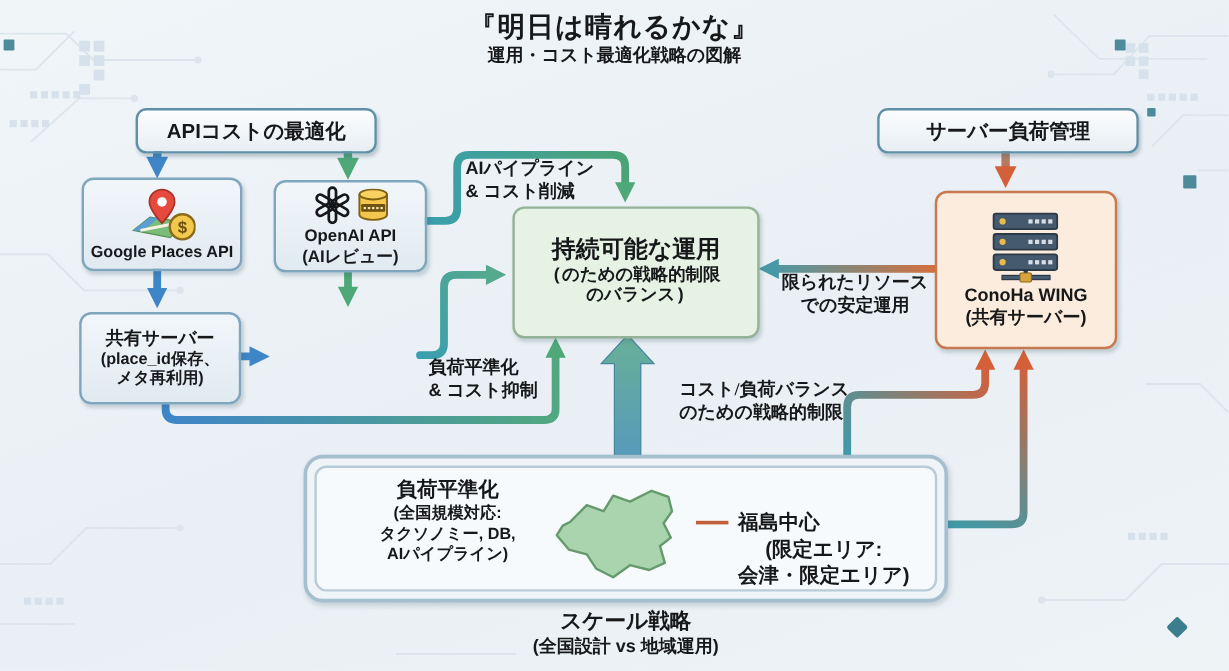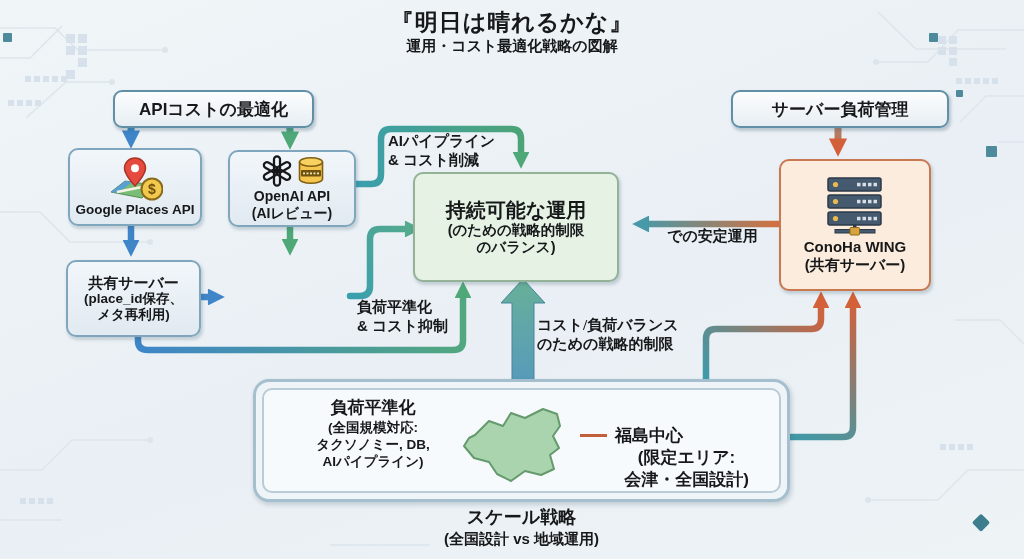--- a/index.html
+++ b/index.html
@@ -239,21 +239,21 @@
     <span class="ln">(AIレビュー)</span>
   </div>
 
   <div class="abs node" style="left:66px;top:260px;width:131px;height:73px;font-size:13.5px;">
     <span class="ln" style="font-size:15px;">共有サーバー</span>
     <span class="ln">(place_id保存、</span>
     <span class="ln">メタ再利用)</span>
   </div>
 
 
-  <div class="abs node sustain" style="left:413px;top:172px;width:202px;height:106px;">
+  <div class="abs node sustain" style="left:427px;top:172px;width:202px;height:106px;font-family:Liberation Mono, monospace;">
     <span class="ln big">持続可能な運用</span>
     <span class="ln sm">(のための戦略的制限</span>
     <span class="ln sm">のバランス)</span>
   </div>
 
   <div class="abs node conoha" style="left:779px;top:159px;width:148px;height:128px;">
     <svg width="58" height="60" viewBox="0 0 58 60" style="margin-bottom:2px;">
       <g>
         <rect x="2" y="2" width="53" height="13" rx="2" fill="#455a6e" stroke="#2b3a48" stroke-width="1.5"></rect>
         <rect x="2" y="19" width="53" height="13" rx="2" fill="#455a6e" stroke="#2b3a48" stroke-width="1.5"></rect>
@@ -285,25 +285,26 @@
   </div>
 
   <div class="edge-lbl" style="left:388px;top:132px;">
     <div>AIパイプライン</div>
     <div>&amp; コスト削減</div>
   </div>
   <div class="edge-lbl" style="left:357px;top:298px;">
     <div>負荷平準化</div>
     <div>&amp; コスト抑制</div>
   </div>
-  <div class="edge-lbl" style="left:537px;top:316px;font-family:Liberation Serif, serif;">
+  <div class="edge-lbl" style="left:566px;top:316px;font-family:Liberation Serif, serif;">
     <div>コスト/負荷バランス</div>
     <div>のための戦略的制限</div>
   </div>
   <div class="edge-lbl" style="left:645px;top:227px;width:135px;text-align:center;">
+    <div>限られたリソース</div>
     <div>での安定運用</div>
   </div>
 
   <div class="abs bottom-outer">
     <div class="bottom-inner"></div>
   </div>
 
   <div class="abs sysdesign">
     <div class="t">負荷平準化</div>
     <div>(全国規模対応:</div>
@@ -315,21 +316,21 @@
     <path d="M20,40 L34,26 L48,31 L56,18 L70,23 L88,14 L102,19 L105,31 L98,41 L104,53 L95,60 L99,74 L86,80 L70,76 L56,86 L42,79 L34,67 L19,63 L9,51 L14,43 Z" fill="#aad4ae" stroke="#649a6c" stroke-width="2" stroke-linejoin="round"></path>
   </svg>
 
   <div class="abs legend">
     <div class="row">
       <span class="dash"></span>
       <span class="t">福島中心</span>
     </div>
     <div class="sub">
       <div>(限定エリア:</div>
-      <div>会津・全国設計)</div>
+      <div>会津・限定エリア)</div>
     </div>
   </div>
 
   <div class="abs footer-lbl">
     <div class="t">スケール戦略</div>
     <div class="s">(全国設計 vs 地域運用)</div>
   </div>
 
 </div>
 

